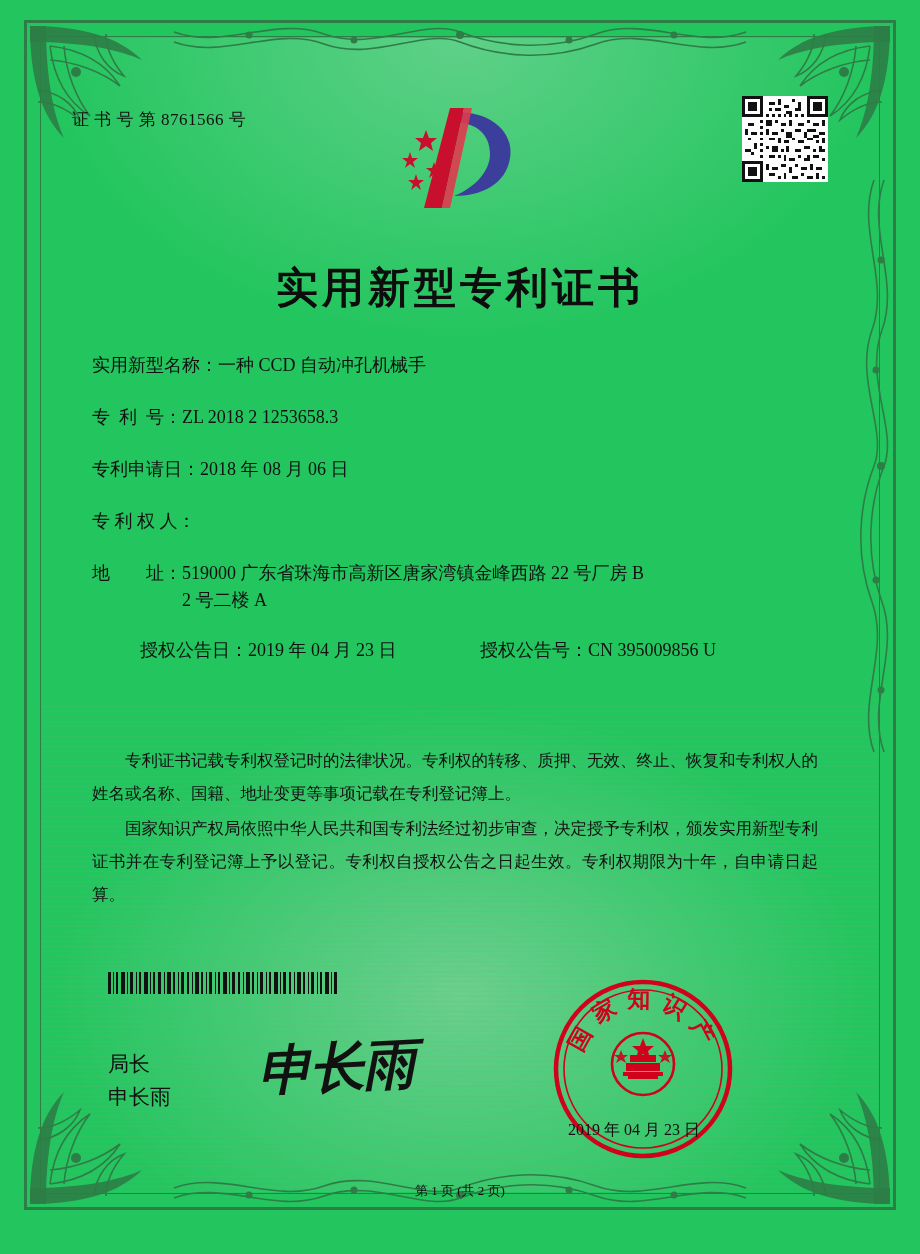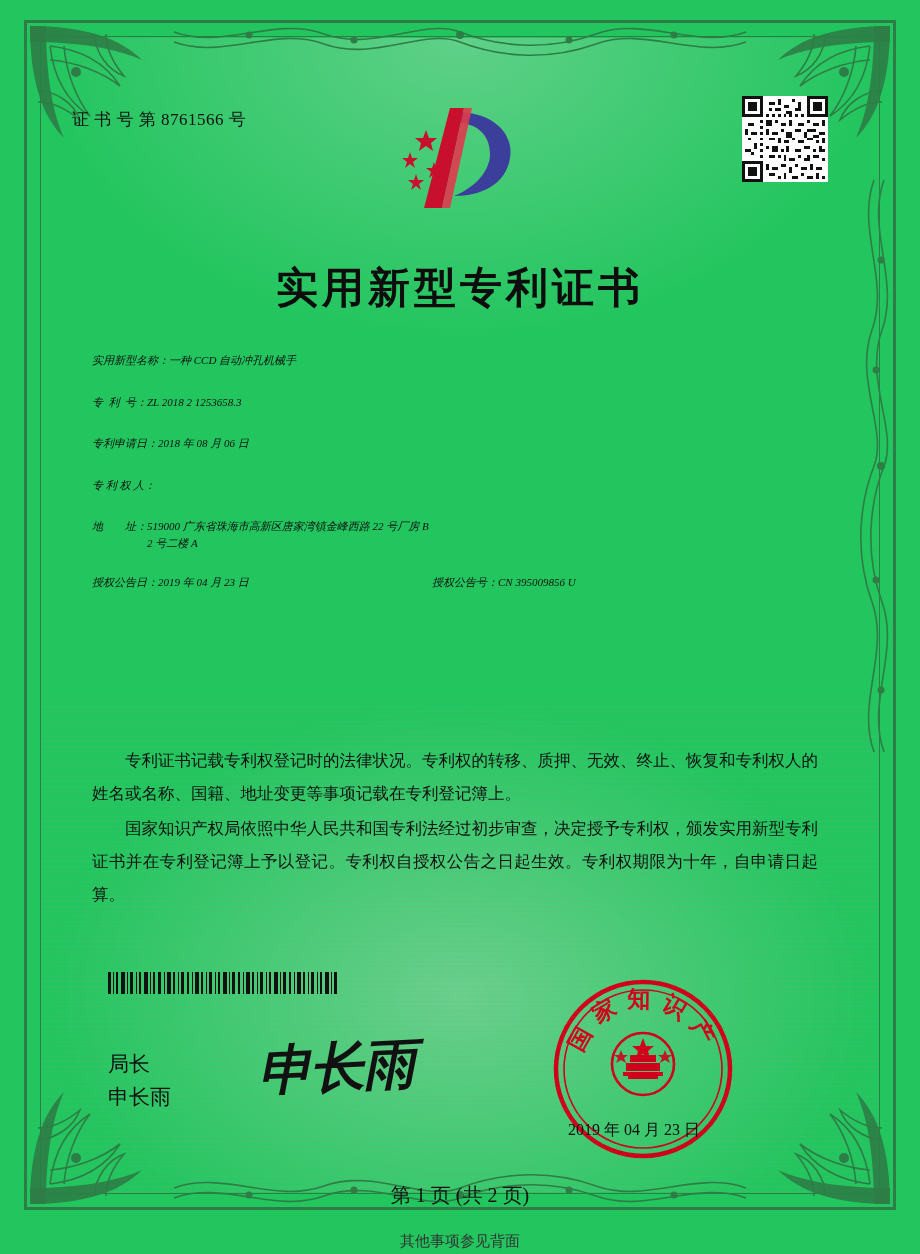--- a/index.html
+++ b/index.html
@@ -88,42 +88,42 @@
     color: #0d0d0d;
     font-family: "DejaVu Serif", "Liberation Serif", serif;
     margin-top: 20px;
   }
 
   
   .fields {
     position: absolute;
     left: 92px; top: 352px;
     width: 730px;
-    font-size: 11px;
+    font-size: 18px;
     color: #111;
     line-height: 1.5;
-    font-style: italic;
   }
   .row {
     display: flex;
     align-items: flex-start;
     margin-bottom: 25px;
   }
   .row.tight { margin-bottom: 23px; }
   .lbl {
     flex: 0 0 auto;
     white-space: pre;
   }
   .val {
     flex: 1 1 auto;
     white-space: pre-wrap;
   }
   .row-two {
     display: flex;
     margin-bottom: 18px;
+    margin-left: 48px;
   }
   .row-two .cell-a { flex: 0 0 340px; display: flex; }
   .row-two .cell-b { flex: 1 1 auto; display: flex; }
 
   
   .paras {
     position: absolute;
     left: 92px; top: 744px;
     width: 726px;
     font-size: 16.5px;
@@ -175,21 +175,21 @@
     font-size: 16px;
     color: #111;
     white-space: nowrap;
   }
 
   
   .page-no {
     position: absolute;
     left: 0; right: 0; top: 1182px;
     text-align: center;
-    font-size: 20px;
+    font-size: 13px;
     color: #111;
   }
   .back-note {
     position: absolute;
     left: 0; right: 0; top: 1232px;
     text-align: center;
     font-size: 15px;
     color: #333;
   }
 </style>
@@ -470,15 +470,14 @@
       <path id="sealArcTop" d="M 91 91 m -62 0 a 62 62 0 1 1 124 0"></path>
       <path id="sealArcBottom" d="M 28 98 a 63 63 0 0 0 126 0"></path>
     </defs>
     <text font-family="&quot;DejaVu Serif&quot;, serif" font-size="23" font-weight="bold" fill="#d0021b" letter-spacing="10">
       <textPath href="#sealArcTop" startOffset="8%">国家知识产权局</textPath>
     </text>
   </svg>
   <div class="seal-date">2019 年 04 月 23 日</div>
 
   <div class="page-no">第 1 页 (共 2 页)</div>
-  <div class="back-note">其他事项参见背面</div>
 
 </div>
 
 </body></html>

